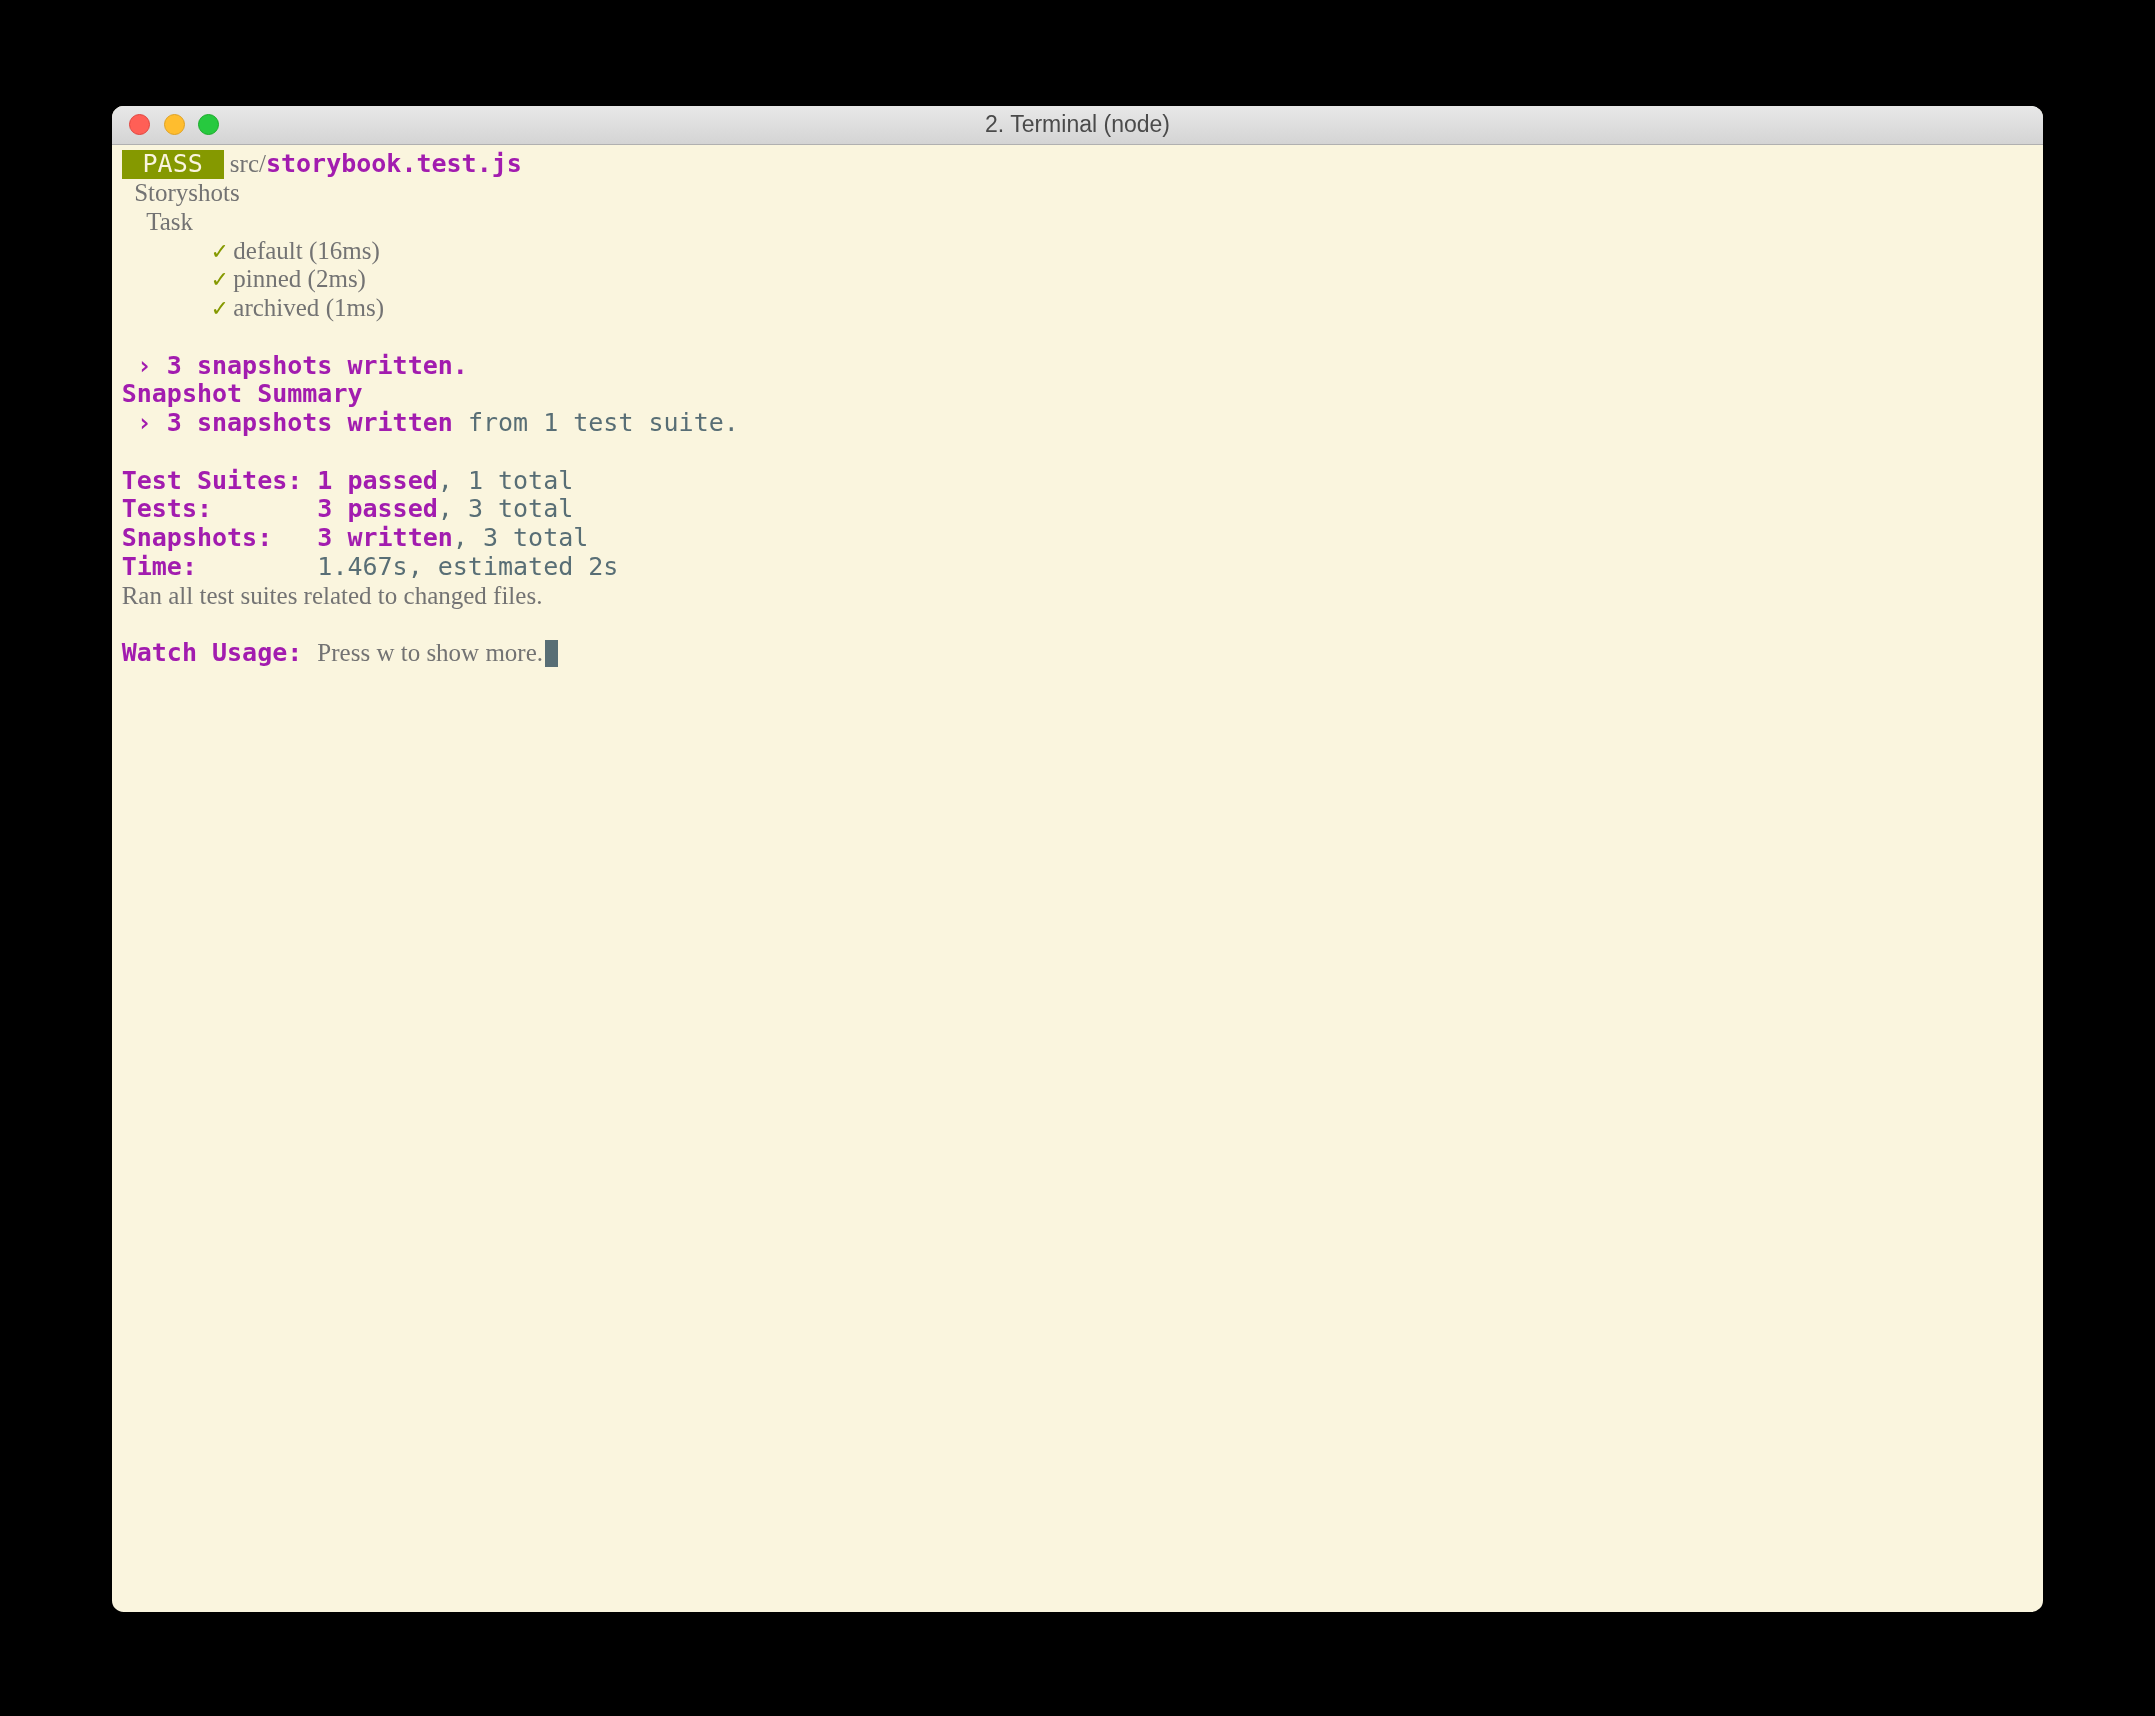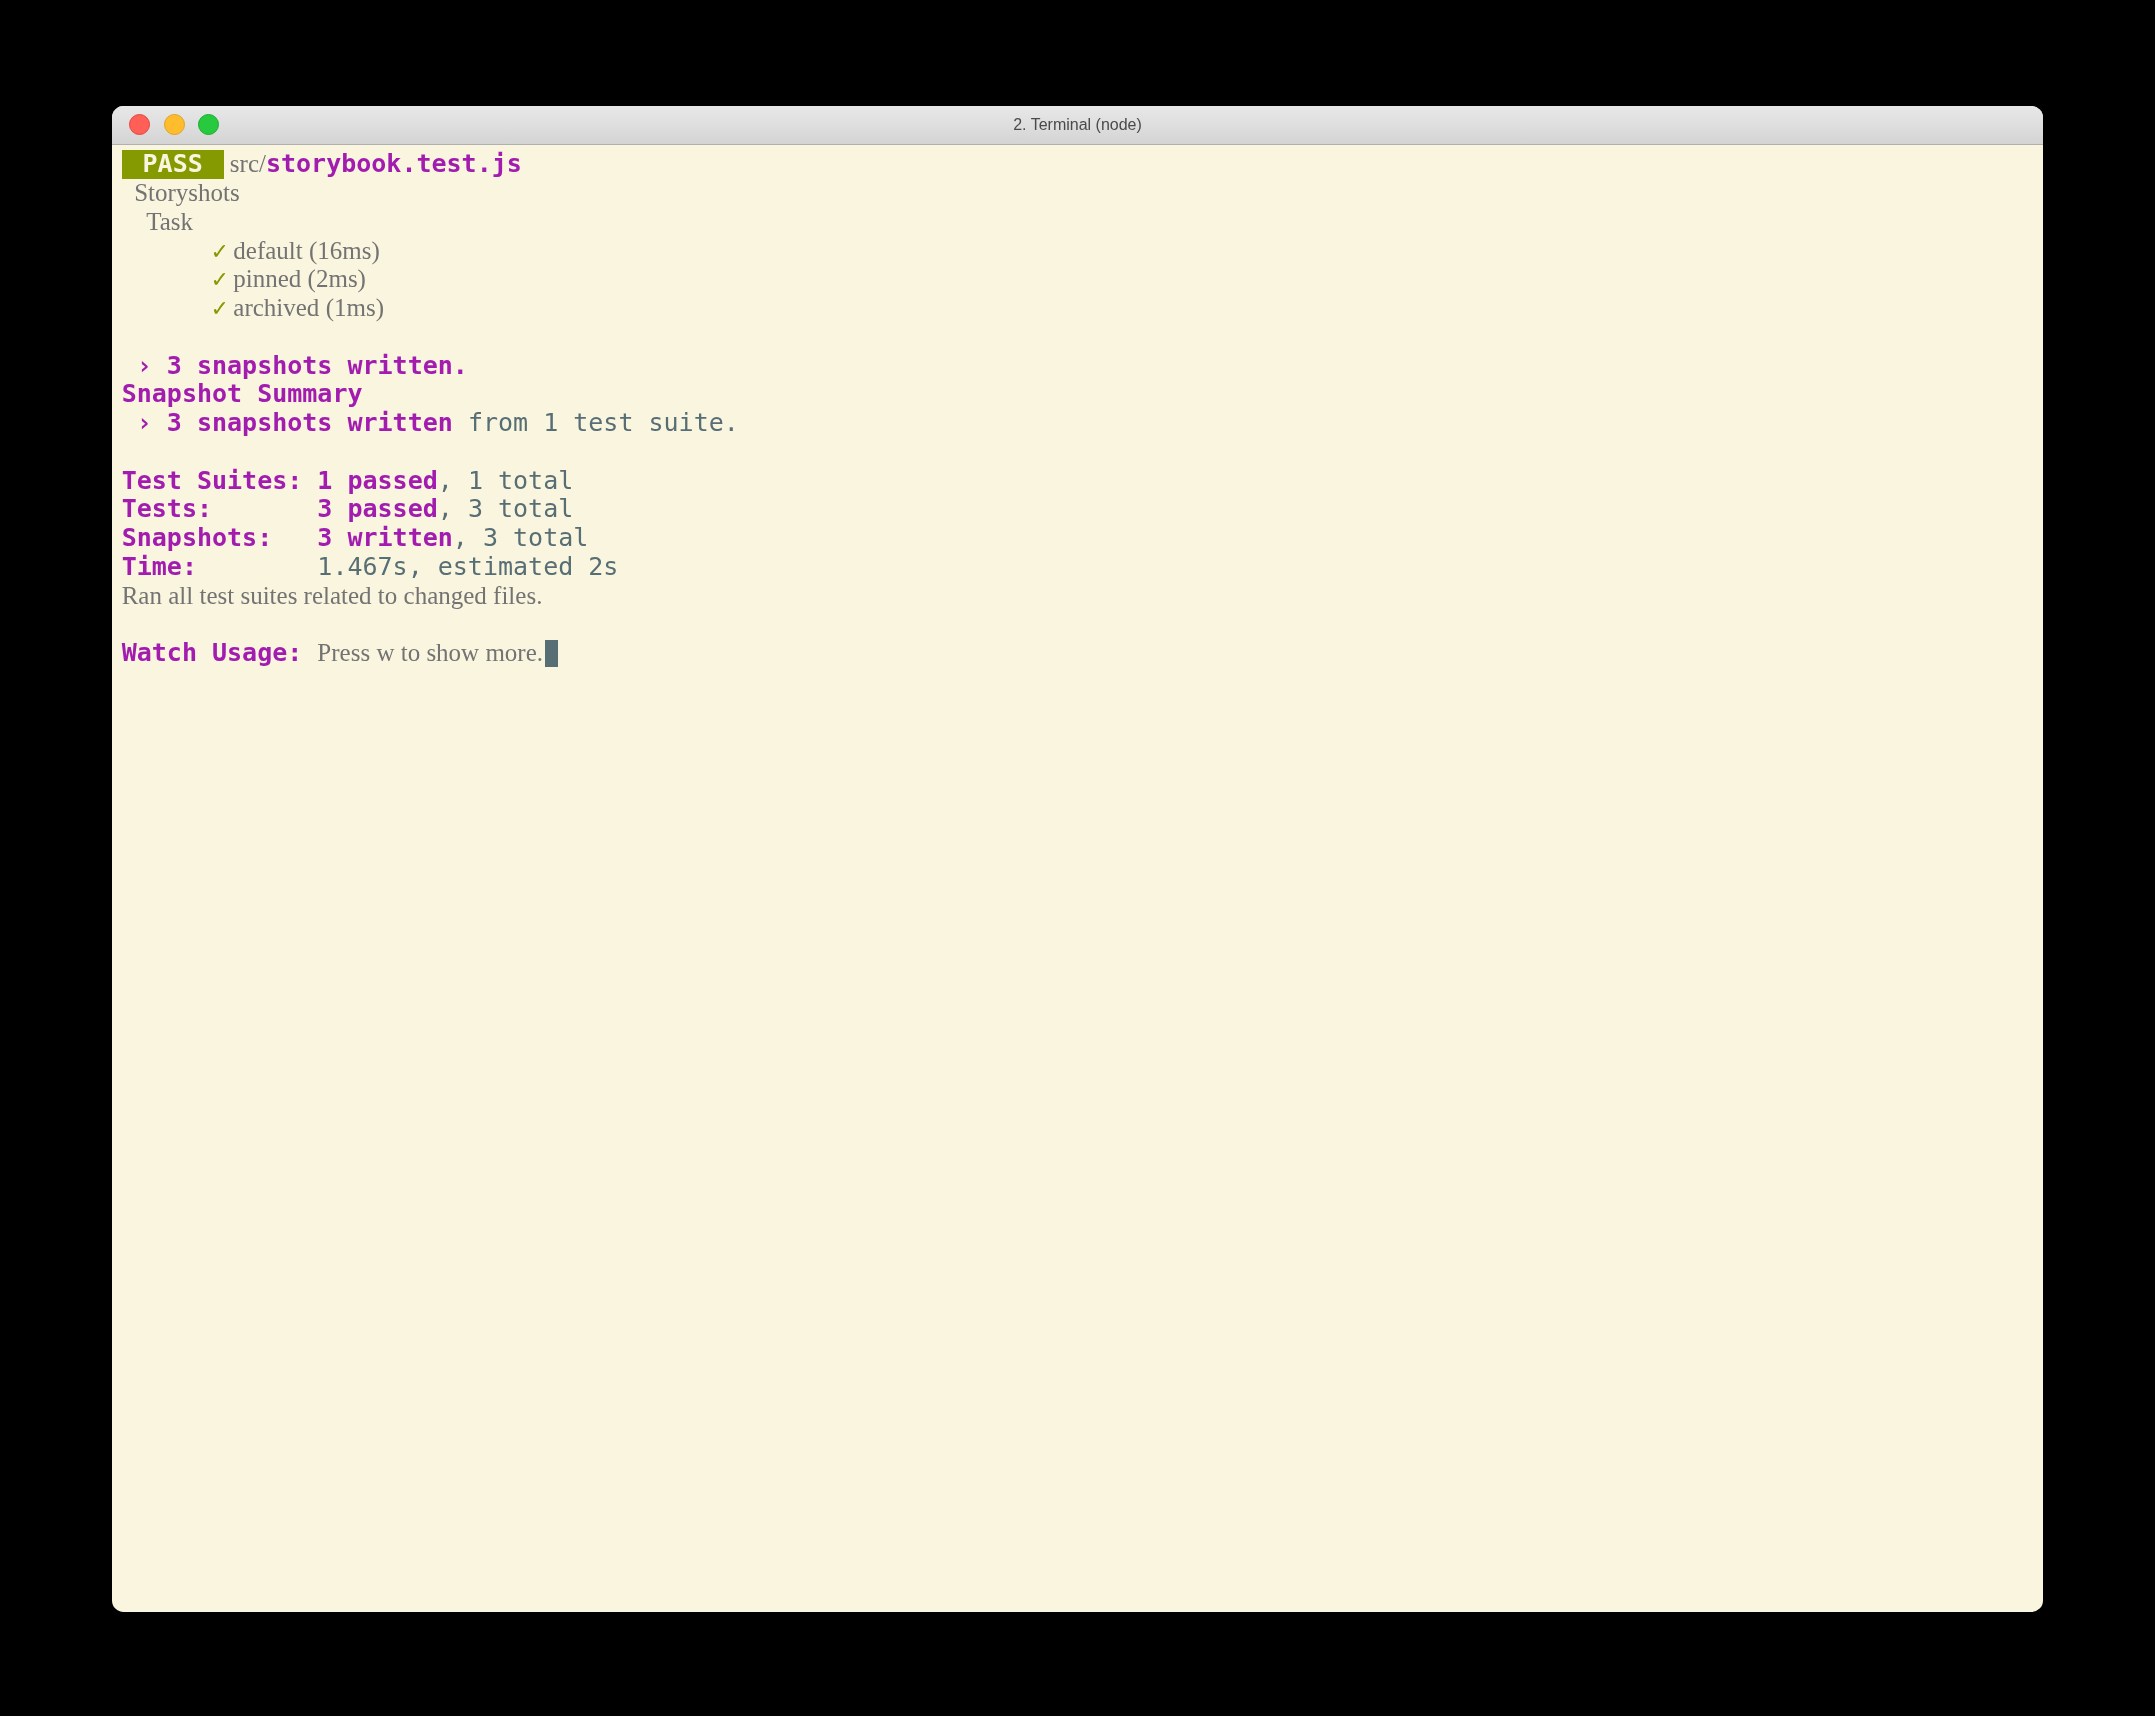--- a/index.html
+++ b/index.html
@@ -47,36 +47,36 @@
       height: 21px;
       border-radius: 50%;
     }
     .tl-close { background: #ff5f56; border: 1px solid #e0443e; }
     .tl-min   { background: #ffbd2e; border: 1px solid #dea123; }
     .tl-max   { background: #27c93f; border: 1px solid #1aab29; }
     .title {
       flex: 1;
       text-align: center;
       font-family: -apple-system, "Helvetica Neue", Arial, sans-serif;
-      font-size: 16px;
+      font-size: 23px;
       color: #4a4a4a;
     }
     .terminal-body {
       flex: 1;
       padding: 5.8px 9.7px;
       font-size: 25px;
       line-height: 1.15;
       color: #586e75;
       white-space: pre;
       overflow: hidden;
     }
     .pass-badge {
       background: #859900;
       color: #faf5de;
-      font-weight: bold;
+      font-weight: normal;
       padding: 0 5.8px;
       display: inline-block;
       text-align: center;
     }
     .dim { color: #737373; font-family: Liberation Serif, serif; }
     .bold { font-weight: bold; color: #a21caf; }
     .check { color: #859900; }
     .cursor {
       display: inline-block;
       width: 13.5px;

